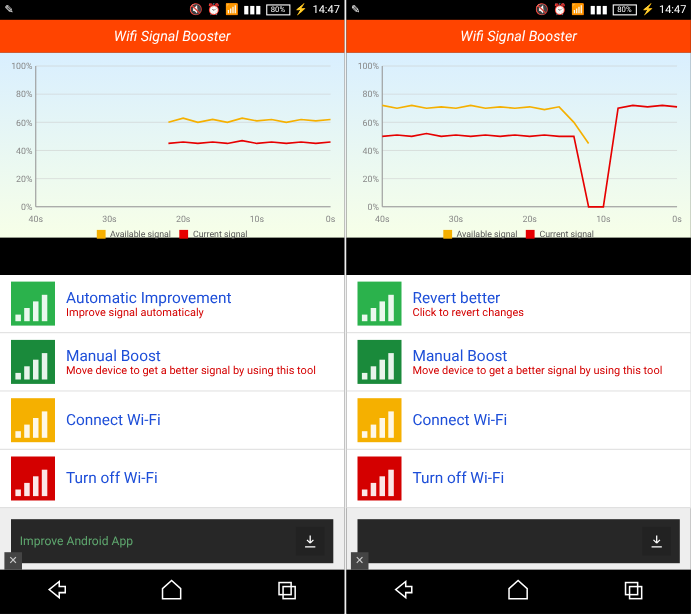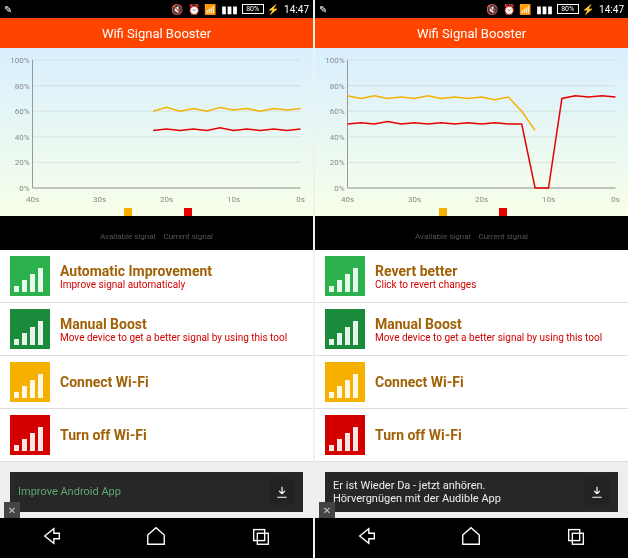--- a/index.html
+++ b/index.html
@@ -39,55 +39,56 @@
     font-size:7px;
   }
   .app-header {
     height: 30px;
     background: #ff4400;
     color: #fff;
     display: flex;
     align-items: center;
     justify-content: center;
     font-size: 13px;
+    font-style: italic;
   }
   .chart-area {
     height: 168px;
     background: linear-gradient(180deg,#d9efff 0%,#f7ffe8 100%);
     position: relative;
     padding: 6px 4px 0 4px;
   }
   .chart-area svg { width: 100%; height: 150px; }
   .legend {
     display:flex;
     justify-content:center;
     gap:8px;
     font-size:8px;
     color:#555;
     padding-bottom:2px;
   }
-  .legend span { display:flex; align-items:center; gap:16px;flex-direction:column; }
+  .legend span { display:flex; align-items:center; gap:4px; }
   .legend .sw { width:8px; height:8px; display:inline-block; }
   .black-bar { height: 34px; background:#000; }
   .menu { background:#eee; flex:1; overflow:hidden; }
   .menu-item {
     background:#fff;
     border-bottom:1px solid #ddd;
     display:flex;
     align-items:center;
     gap:10px;
     padding:6px 10px;
     min-height:52px;
   }
   .menu-item .icon {
     width:40px; height:40px;
     display:flex; align-items:center; justify-content:center;
     position:relative;
   }
-  .menu-item .txt .title { font-size:14px; font-weight:bold; color:#a16207; }
+  .menu-item .txt .title { font-size:14px; font-weight:normal; color:#1d4ed8; }
   .menu-item .txt .sub { font-size:10px; color:#d40000; font-weight:normal; }
   .ad {
     position:absolute;
     left:10px; right:10px; bottom:46px;
     height:40px;
     background:rgba(30,30,30,0.96);
     color:#ccc;
     display:flex;
     align-items:center;
     padding:0 8px;
@@ -349,24 +350,20 @@
             <rect x="20" y="18" width="5" height="18" fill="rgba(255,255,255,0.9)"></rect>
             <rect x="28" y="12" width="5" height="24" fill="rgba(255,255,255,0.9)"></rect>
           </svg>
         </div>
         <div class="txt">
           <div class="title">Turn off Wi-Fi</div>
         </div>
       </div>
     </div>
     <div class="ad">
-      <div style="color: rgb(238, 238, 238); line-height: 1.2;">
-        <div>Er ist Wieder Da - jetzt anhören.</div>
-        <div>Hörvergnügen mit der Audible App</div>
-      </div>
       <div class="dl">
         <svg viewBox="0 0 24 24">
           <path d="M12 3v12m0 0l-5-5m5 5l5-5M4 21h16" stroke="#fff" stroke-width="2" fill="none"></path>
         </svg>
       </div>
       <div class="close">✕</div>
     </div>
     <div class="nav-bar">
     <span><svg viewBox="0 0 24 24">
           <path d="M4 12l10-8v5h6v6h-6v5z"></path>

